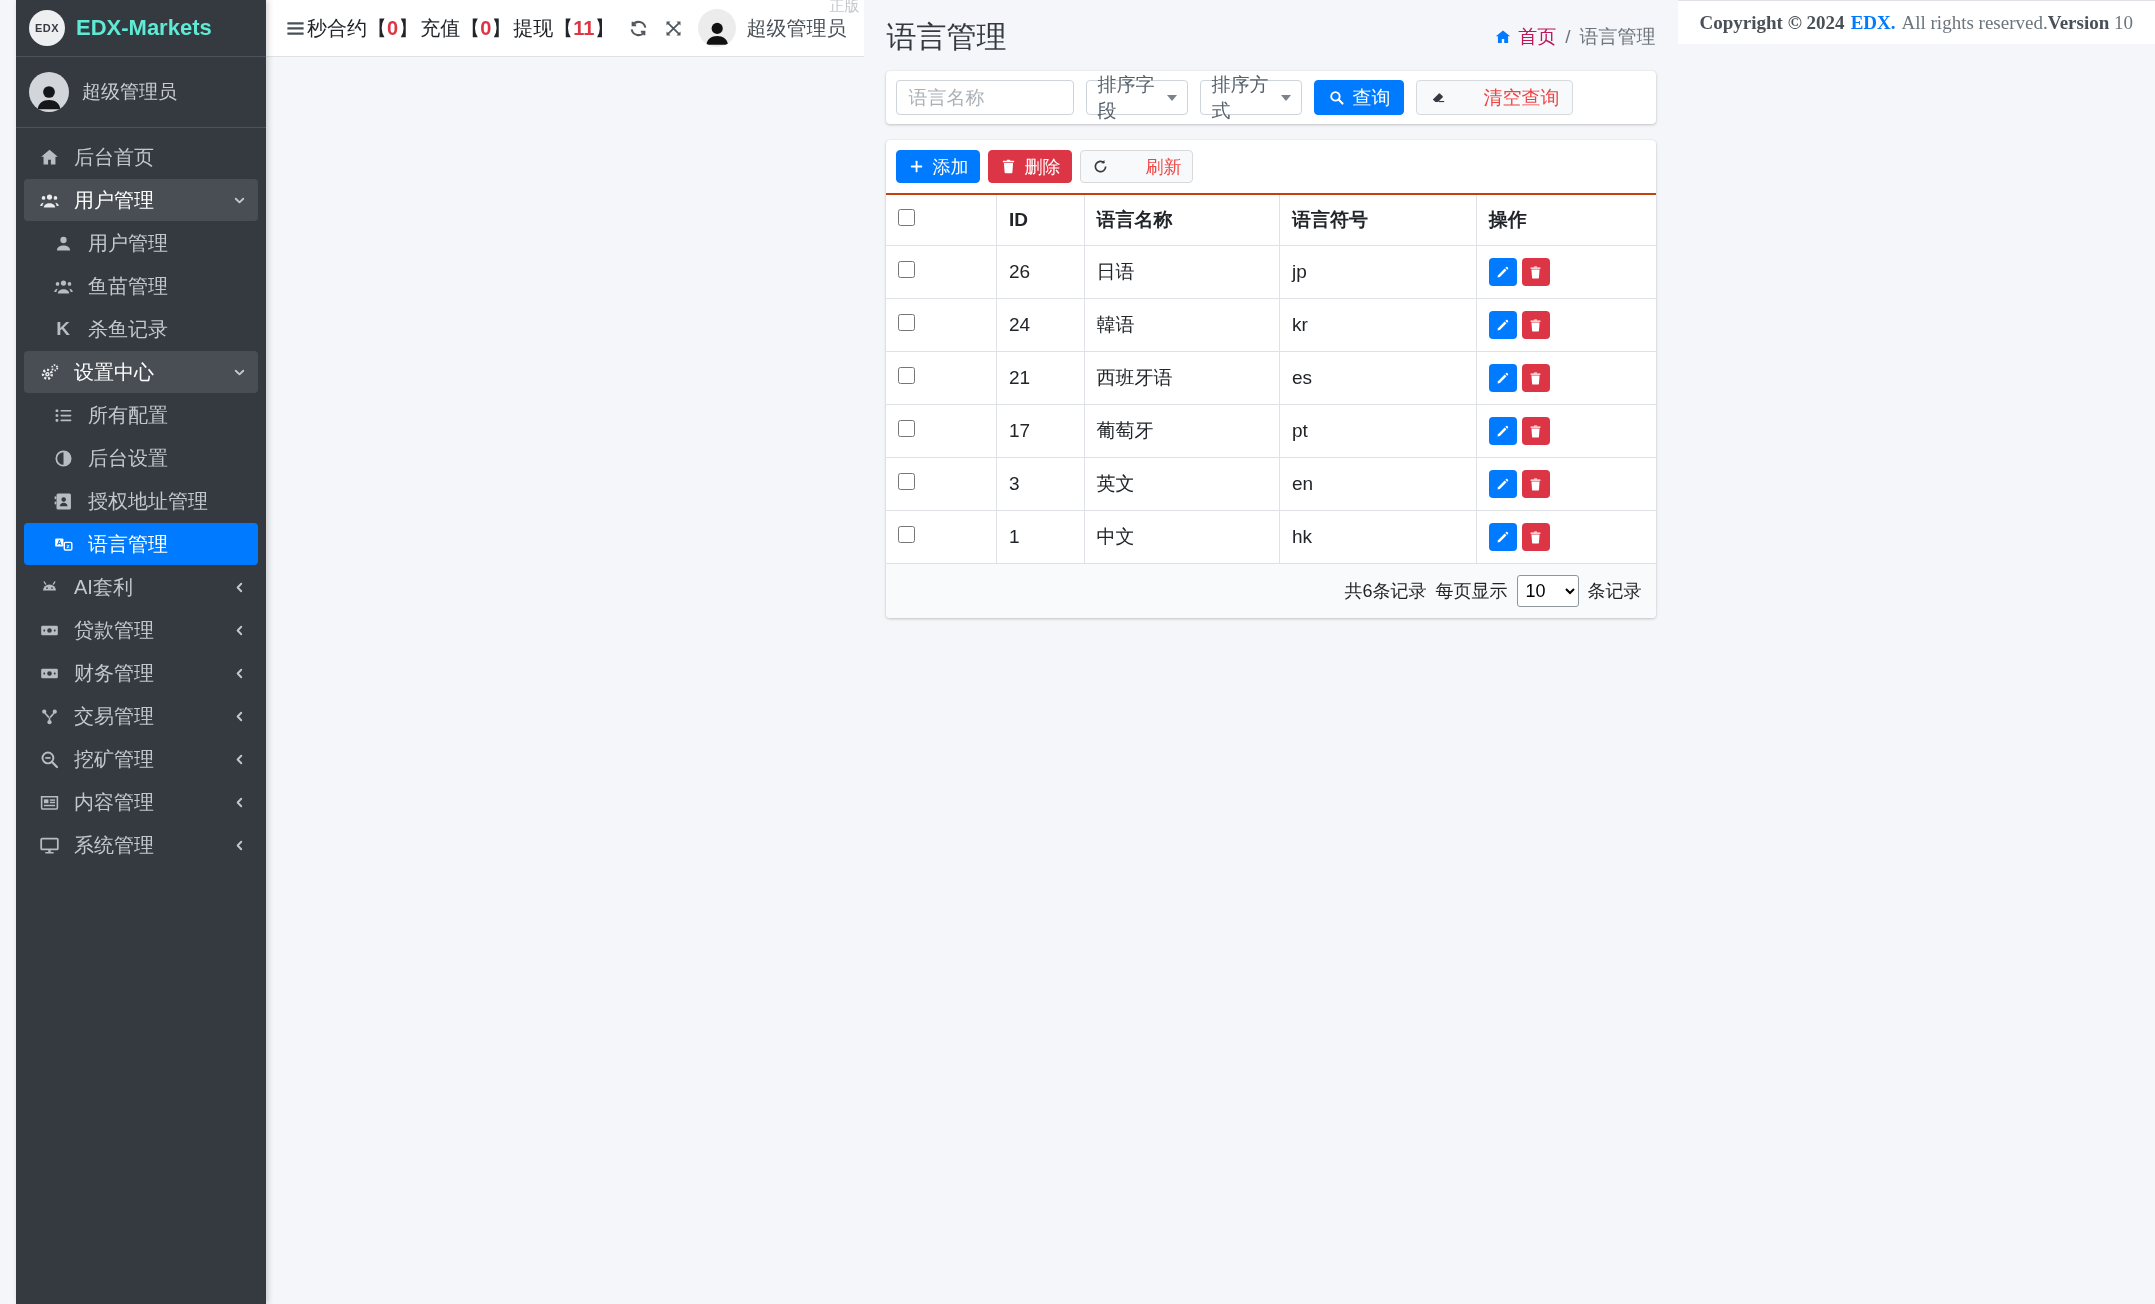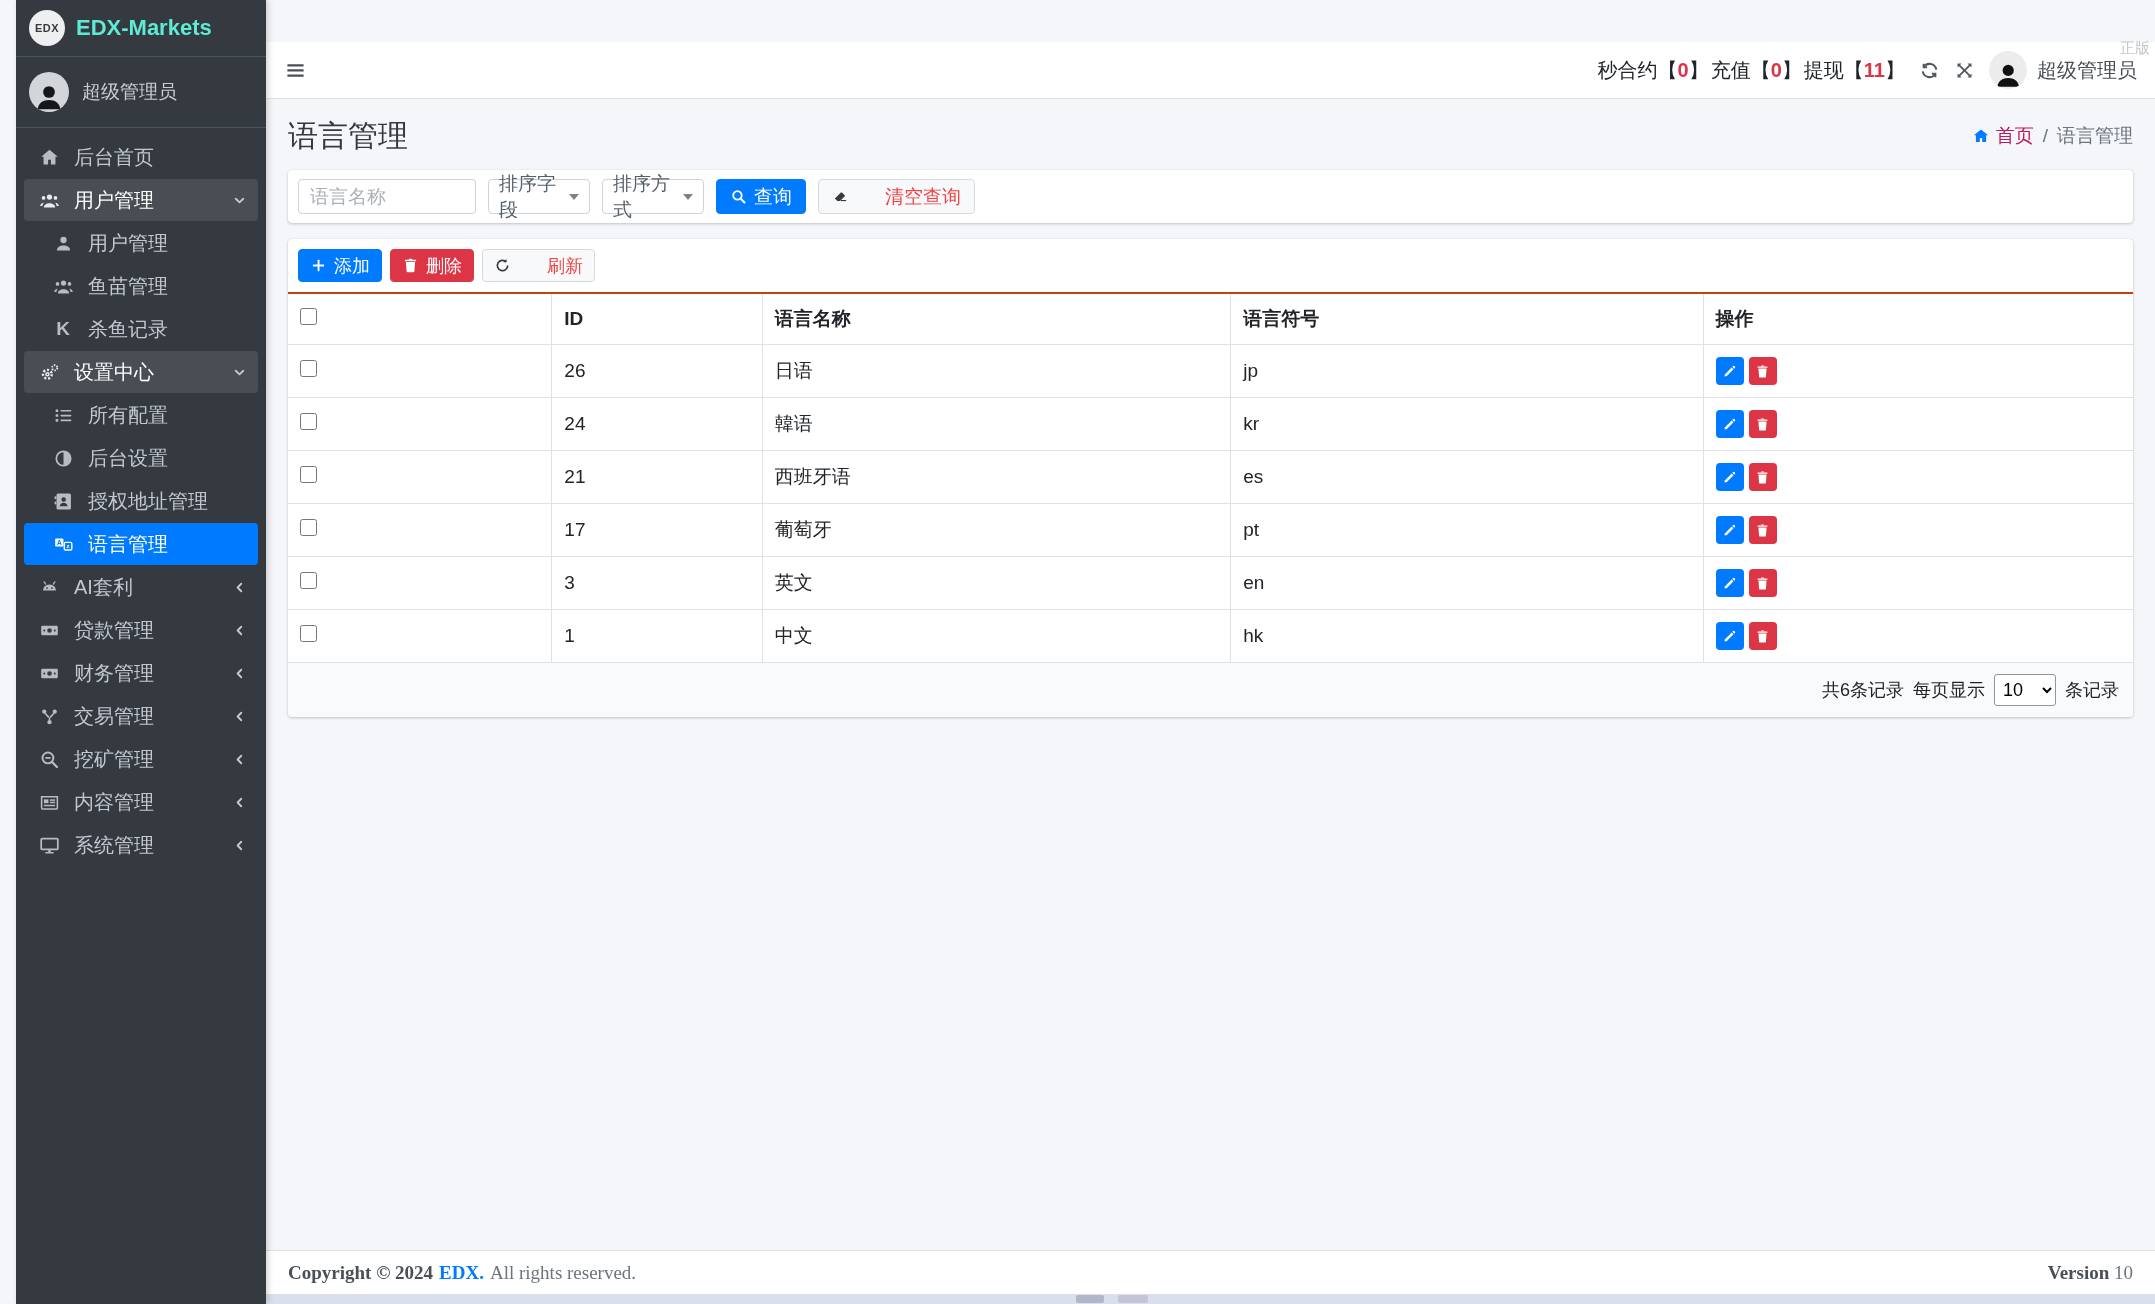--- a/index.html
+++ b/index.html
@@ -34,21 +34,21 @@
   .k-icon { font-weight:800; font-size:19px; color:#b6bcc2; }
   .nav-arrow { position:absolute; right:11px; display:flex; color:#c2c7d0; }
   .nav-arrow svg { width:15px; height:15px; }
   .nav-item.parent-open { background:rgba(255,255,255,.1); color:#fff; }
   .nav-item.parent-open .nav-icon { color:#e8eaec; }
   .nav-child .nav-item { padding-left:26px; }
   .nav-item.active { background:#007bff; color:#fff; }
   .nav-item.active .nav-icon { color:#fff; }
 
   
-  .main { flex:1; display:flex; flex-direction:column; min-width:0;margin-top:42px; }
+  .main { flex:1; display:flex; min-width:0; }
 
   .topbar { height:57px; min-height:57px; background:#fff; border-bottom:1px solid #dee2e6;
     display:flex; align-items:center; padding:0 18px; position:relative; }
   .hamburger { background:none; border:none; color:#495057; cursor:pointer; display:flex; }
   .hamburger svg { width:23px; height:23px; }
   .topbar-right { margin-left:auto; display:flex; align-items:center; gap:14px;
     font-size:20px; color:#212529; }
   .stats { display:flex; align-items:center; gap:2px; }
   .stat { cursor:pointer; }
   .stat .red { color:#dc3545; font-weight:bold; }

